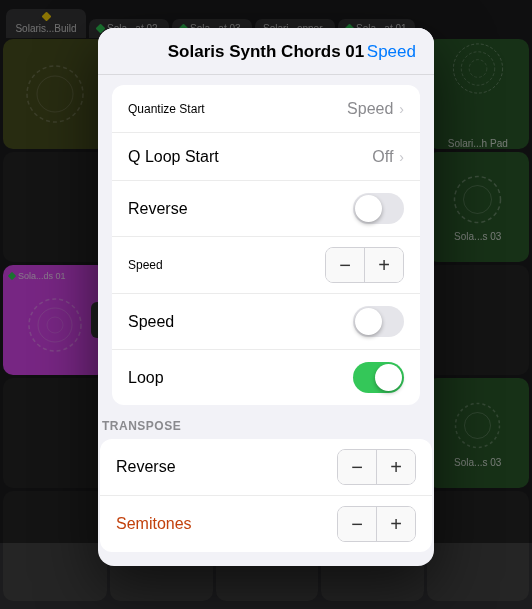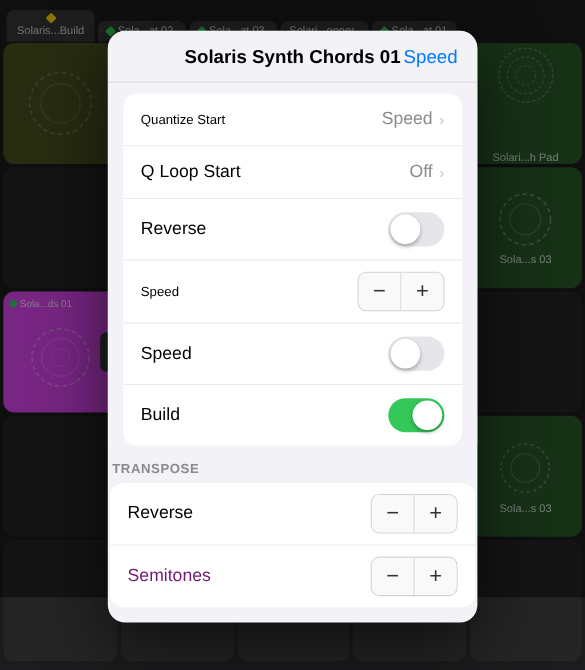--- a/index.html
+++ b/index.html
@@ -156,21 +156,21 @@
         </div>
 
         <div style="display:flex;align-items:center;justify-content:space-between;padding:12px 16px;border-bottom:1px solid rgba(0,0,0,0.08);min-height:48px;">
           <span style="font-size:16px;color:#000;">Speed</span>
           <div style="width:51px;height:31px;border-radius:15.5px;background:#e5e5ea;position:relative;cursor:pointer;">
             <div style="width:27px;height:27px;border-radius:50%;background:white;box-shadow:0 2px 4px rgba(0,0,0,0.3);position:absolute;top:2px;left:2px;"></div>
           </div>
         </div>
 
         <div style="display:flex;align-items:center;justify-content:space-between;padding:12px 16px;min-height:48px;">
-          <span style="font-size:16px;color:#000;">Build</span>
+          <span style="font-size:16px;color:#000;">Loop</span>
           <div style="width:51px;height:31px;border-radius:15.5px;background:#34c759;position:relative;cursor:pointer;">
             <div style="width:27px;height:27px;border-radius:50%;background:white;box-shadow:0 2px 4px rgba(0,0,0,0.3);position:absolute;top:2px;left:22px;"></div>
           </div>
         </div>
       </div>
     </div>
 
     <div style="padding:10px 2px 14px;">
       <div style="padding:4px 2px 6px;font-size:12px;font-weight:600;color:#8a8a8e;letter-spacing:0.5px;">TRANSPOSE</div>
       <div style="background:white;border-radius:12px;overflow:hidden;">
@@ -178,21 +178,21 @@
         <div style="display:flex;align-items:center;justify-content:space-between;padding:10px 16px;border-bottom:1px solid rgba(0,0,0,0.08);min-height:48px;">
           <span style="font-size:16px;color:#000;">Reverse</span>
           <div style="display:flex;align-items:center;border:1px solid #d1d1d6;border-radius:8px;overflow:hidden;background:white;">
             <button style="width:38px;height:34px;display:flex;align-items:center;justify-content:center;font-size:20px;color:#333;cursor:pointer;background:#f9f9f9;border:none;font-weight:300;">−</button>
             <div style="width:1px;height:34px;background:#d1d1d6;"></div>
             <button style="width:38px;height:34px;display:flex;align-items:center;justify-content:center;font-size:20px;color:#333;cursor:pointer;background:#f9f9f9;border:none;font-weight:300;">+</button>
           </div>
         </div>
 
         <div style="display:flex;align-items:center;justify-content:space-between;padding:10px 16px;min-height:48px;">
-          <span style="font-size:16px;color:#701a75;">Semitones</span>
+          <span style="font-size:16px;color:#c2410c;">Semitones</span>
           <div style="display:flex;align-items:center;border:1px solid #d1d1d6;border-radius:8px;overflow:hidden;background:white;">
             <button style="width:38px;height:34px;display:flex;align-items:center;justify-content:center;font-size:20px;color:#333;cursor:pointer;background:#f9f9f9;border:none;font-weight:300;">−</button>
             <div style="width:1px;height:34px;background:#d1d1d6;"></div>
             <button style="width:38px;height:34px;display:flex;align-items:center;justify-content:center;font-size:20px;color:#333;cursor:pointer;background:#f9f9f9;border:none;font-weight:300;">+</button>
           </div>
         </div>
       </div>
     </div>
 
   </div>

